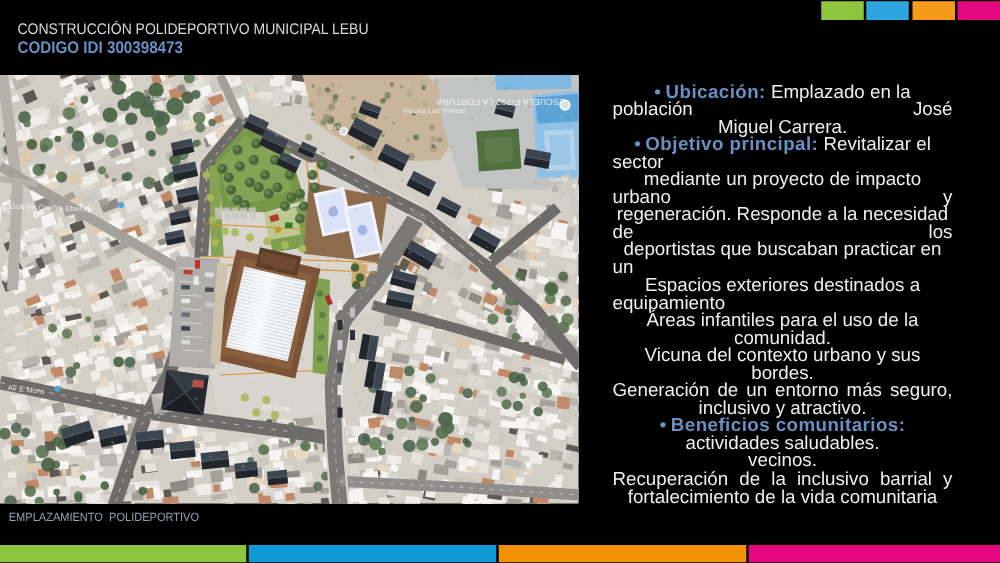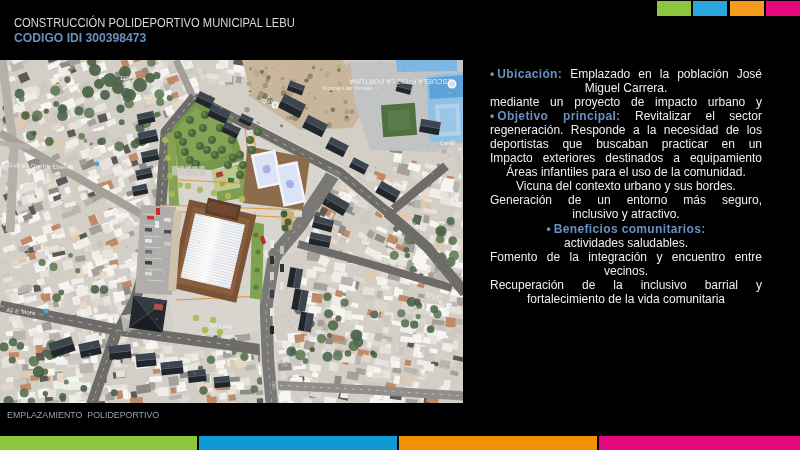--- a/index.html
+++ b/index.html
@@ -1,21 +1,21 @@
 <!DOCTYPE html>
 <html><head><meta charset="utf-8">
 <style>
 html,body{margin:0;padding:0;}
 body{width:800px;height:450px;background:#000;overflow:hidden;position:relative;
   font-family:"Liberation Sans",sans-serif;}
 .sq{position:absolute;top:1px;height:15px;width:34px;}
 .bb{position:absolute;bottom:0;height:14px;}
 .jline{text-align:justify;text-align-last:justify;}
 .txt{position:absolute;left:490px;top:66.5px;width:272px;color:#eeeef0;
-  font-size:12px;line-height:14.1px;letter-spacing:0px;}
+  font-size:15px;line-height:14.1px;letter-spacing:0px;}
 .txt div{white-space:normal;text-align:center;}
 .hd{color:#6a8fc2;font-weight:bold;letter-spacing:0.35px;}
 </style></head>
 <body>
 
 <div style="position:absolute;left:14px;top:15.8px;font-size:12.3px;letter-spacing:0px;color:#dadada;transform:scaleX(0.91);transform-origin:0 0;white-space:nowrap;">CONSTRUCCIÓN POLIDEPORTIVO MUNICIPAL LEBU</div>
 
 <div style="position:absolute;left:14px;top:29.5px;font-size:13.5px;font-weight:bold;letter-spacing:0px;color:#6a8fc2;transform:scaleX(0.9);transform-origin:0 0;white-space:nowrap;">CODIGO IDI 300398473</div>
 
 <div class="sq" style="left:657px;background:#8cc63f;"></div>
@@ -2529,28 +2529,27 @@
 <circle cx="275.0" cy="105.0" r="3.5" fill="#ffffff" opacity="0.9"></circle>
 <circle cx="275.0" cy="105.0" r="2.2" fill="#cdd3da" opacity="0.9"></circle>
 <text x="440" y="145" font-size="5" fill="#ffffff" opacity="0.85" letter-spacing="0.3">Camp</text>
 <text x="322" y="90" font-size="5.5" fill="#ffffff" opacity="0.8" letter-spacing="0.3">Vicuna  Las  Vinnas</text>
 <text x="408" y="222" font-size="5" fill="#ffffff" opacity="0.8" letter-spacing="0.3" transform="rotate(30 408 222)">mira</text>
 </svg>
 
 <div class="txt">
 <div class="jline"><span class="hd">• Ubicación:</span> Emplazado en la población José</div>
 <div>Miguel Carrera.</div>
+<div class="jline"><span class="hd">• Objetivo principal:</span> Revitalizar el sector</div>
 <div class="jline">mediante un proyecto de impacto urbano y</div>
-<div class="jline"><span class="hd">• Objetivo principal:</span> Revitalizar el sector</div>
 <div class="jline">regeneración. Responde a la necesidad de los</div>
 <div class="jline">deportistas que buscaban practicar en un</div>
-<div class="jline">Impacto exteriores destinados a equipamiento</div>
+<div class="jline">Espacios exteriores destinados a equipamiento</div>
 <div>Áreas infantiles para el uso de la comunidad.</div>
 <div>Vicuna del contexto urbano y sus bordes.</div>
 <div class="jline">Generación de un entorno más seguro,</div>
 <div>inclusivo y atractivo.</div>
 <div class="hd">• Beneficios comunitarios:</div>
 <div>actividades saludables.</div>
-<div class="jline">Fomento de la integración y encuentro entre</div>
 <div>vecinos.</div>
 <div class="jline">Recuperación de la inclusivo barrial y</div>
 <div>fortalecimiento de la vida comunitaria</div>
 </div>
 
 </body></html>

